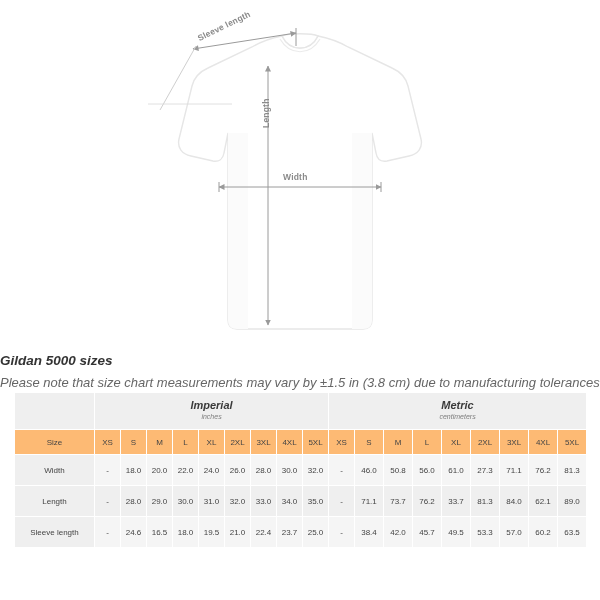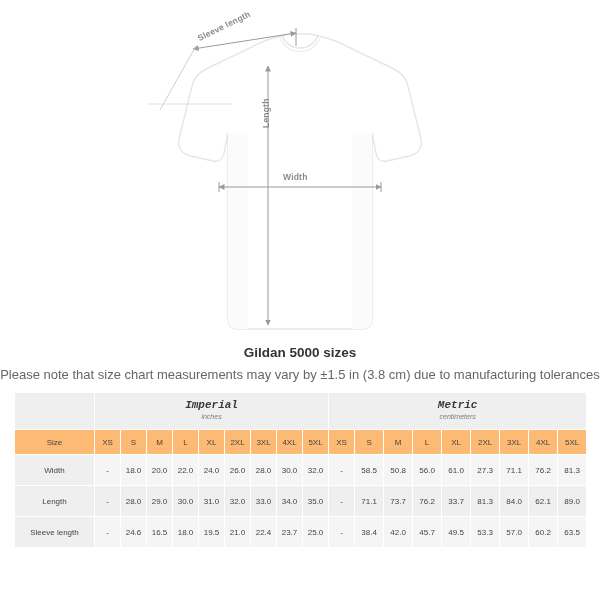--- a/index.html
+++ b/index.html
@@ -57,22 +57,22 @@
     transform-origin: left top;
   }
 
   .anno-width {
     left: 283px;
     top: 172px;
   }
 
   
   .title-block {
-    text-align: center;
-    margin-top: 0;
+    margin-top: 8px;
+    font-style: italic;
   }
   .chart-title {
     font-size: 13.5px;
     font-weight: bold;
     color: #333333;
     margin: 0 0 7px 0;
   }
   .chart-note {
     font-size: 13px;
     color: #666666;
@@ -112,21 +112,20 @@
     background: #efefef;
     height: 36px;
   }
   .unit-title {
     font-size: 11px;
     font-style: italic;
     font-weight: bold;
     color: #3a3a3a;
     display: block;
     line-height: 1.15;
-    font-family: Liberation Mono, monospace;
   }
   .unit-sub {
     font-size: 7px;
     font-style: italic;
     color: #7d7d7d;
     display: block;
     line-height: 1.5;
   }
 
   .col-head {
@@ -299,21 +298,21 @@
           <td class="val">-</td>
           <td class="val">18.0</td>
           <td class="val">20.0</td>
           <td class="val">22.0</td>
           <td class="val">24.0</td>
           <td class="val">26.0</td>
           <td class="val">28.0</td>
           <td class="val">30.0</td>
           <td class="val">32.0</td>
           <td class="val">-</td>
-          <td class="val">58.5</td>
+          <td class="val">46.0</td>
           <td class="val">50.8</td>
           <td class="val">56.0</td>
           <td class="val">61.0</td>
           <td class="val">27.3</td>
           <td class="val">71.1</td>
           <td class="val">76.2</td>
           <td class="val">81.3</td>
         </tr>
 
         <tr>

